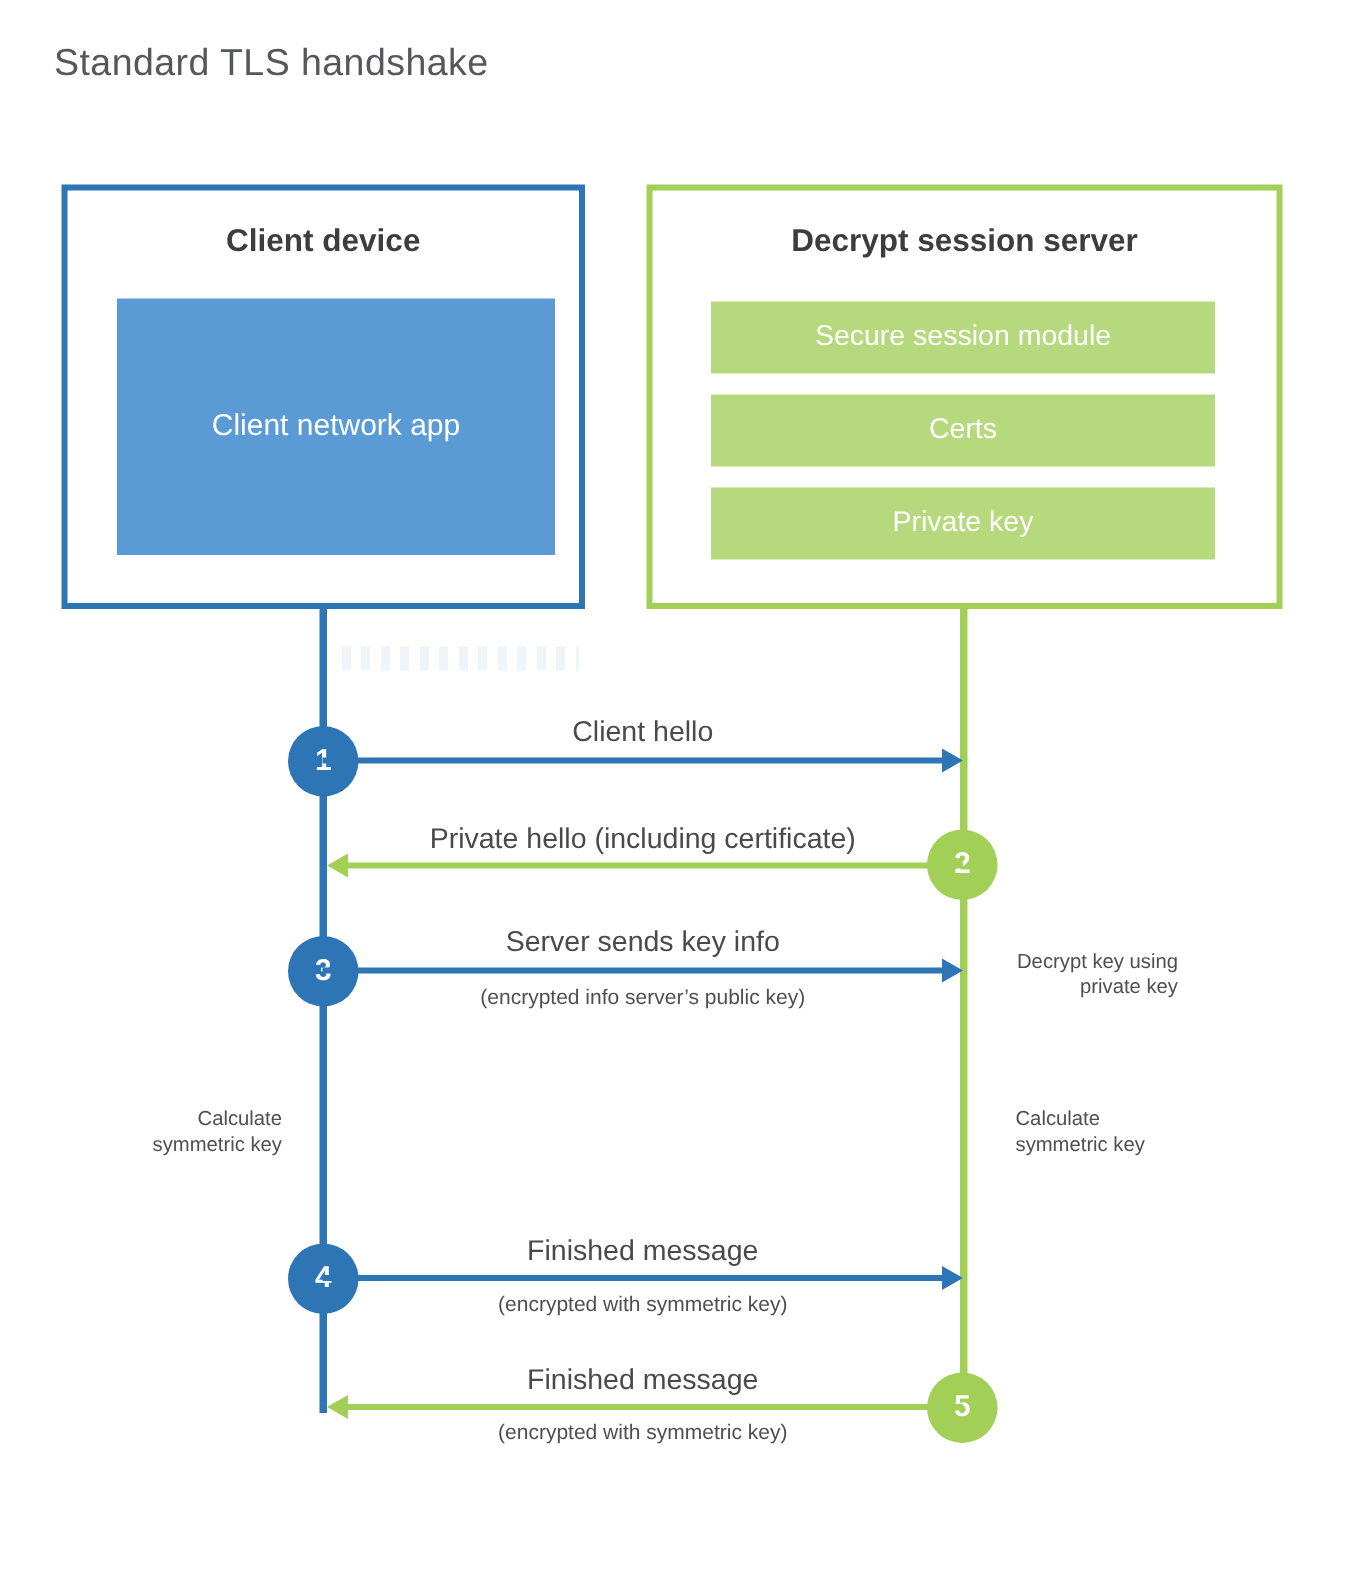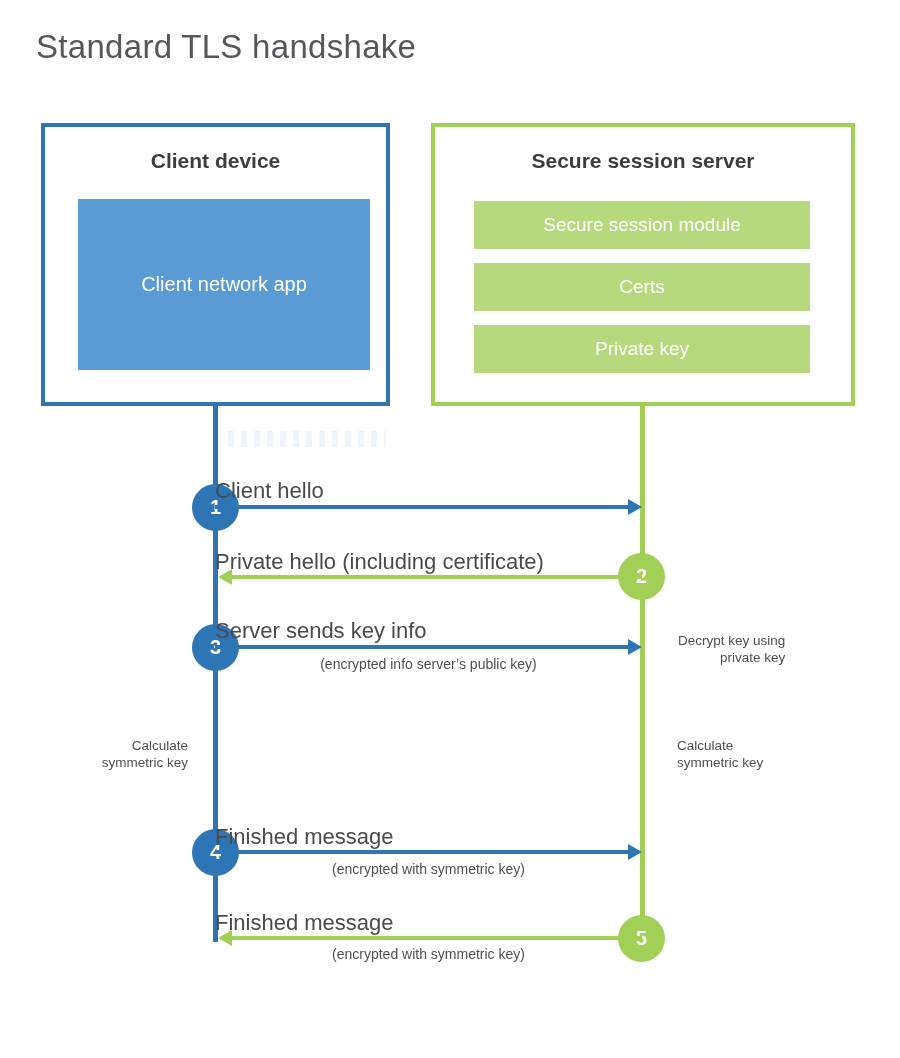--- a/index.html
+++ b/index.html
@@ -2,21 +2,21 @@
 <html><head>
 <meta charset="utf-8">
 <style>
   html, body { margin: 0; padding: 0; background: #ffffff; }
   .canvas {
     position: relative; width: 900px; height: 1058px; background: #ffffff;
     font-family: "Liberation Sans", sans-serif; overflow: hidden;
   }
   .title {
     position: absolute; left: 36px; top: 28px; margin: 0;
-    font-size: 33px; font-weight: 300; color: #56575b; letter-spacing: 0.3px;
+    font-size: 25px; font-weight: 300; color: #56575b; letter-spacing: 0.3px;
   }
   
   .box { position: absolute; top: 123px; height: 283px; box-sizing: border-box; background: #fff; }
   .client-box { left: 41px; width: 349px; border: 4px solid #2e75b6; }
   .server-box { left: 431px; width: 424px; border: 4px solid #a2cf56; }
   .box-title { margin-top: 22px; text-align: center; font-size: 21px; font-weight: bold; color: #3d3d40; }
   .client-app {
     position: absolute; left: 78px; top: 199px; width: 292px; height: 171px;
     background: #5b9bd5; color: #ffffff; font-size: 20px; line-height: 1.45;
     display: flex; align-items: center; justify-content: center; text-align: center;
@@ -55,21 +55,21 @@
   .a3 { left: 215px; top: 645px; width: 413px; }
   .a4 { left: 215px; top: 850px; width: 413px; }
   .a5 { left: 232px; top: 936px; width: 410px; }
   .arrow-head { position: absolute; width: 0; height: 0; border-top: 8px solid transparent; border-bottom: 8px solid transparent; }
   .arrow-head.right.blue  { border-left: 14px solid #2e75b6; }
   .arrow-head.left.green  { border-right: 14px solid #a2cf56; }
   .h1 { left: 628px; top: 499px; } .h2 { left: 218px; top: 569px; }
   .h3 { left: 628px; top: 639px; } .h4 { left: 628px; top: 844px; }
   .h5 { left: 218px; top: 930px; }
   
-  .msg-label { position: absolute; left: 215px; width: 427px; font-size: 22px; color: #4a4a4c; }
+  .msg-label { position: absolute; left: 215px; width: 427px; text-align: center; font-size: 19px; color: #4a4a4c; }
   .msg-sub   { position: absolute; left: 215px; width: 427px; text-align: center; font-size: 14px; color: #4f4f52; }
   .l1 { top: 478px; } .l2 { top: 549px; }
   .l3 { top: 618px; } .s3 { top: 656px; }
   .l4 { top: 824px; } .s4 { top: 861px; }
   .l5 { top: 910px; } .s5 { top: 946px; }
   
   .side-note { position: absolute; font-size: 13.5px; color: #4f4f52; line-height: 17px; }
   .note-decrypt { left: 678px; top: 632px; text-align: right; }
   .note-calc-left { left: 58px; width: 130px; top: 737px; text-align: right; }
   .note-calc-right { left: 677px; top: 737px; text-align: left; }
@@ -82,21 +82,21 @@
   <h1 class="title">Standard TLS handshake</h1>
 
   <div class="box client-box">
     <div class="box-title">Client device</div>
   </div>
   <div class="client-app">
     <span>Client network app</span>
   </div>
 
   <div class="box server-box">
-    <div class="box-title">Secure session server</div>
+    <div class="box-title">Decrypt session server</div>
   </div>
   <div class="server-bar bar-1">
     <span>Certs</span>
   </div>
   <div class="server-bar bar-0">
     <span>Secure session module</span>
   </div>
   <div class="server-bar bar-2">
     <span>Private key</span>
   </div>

